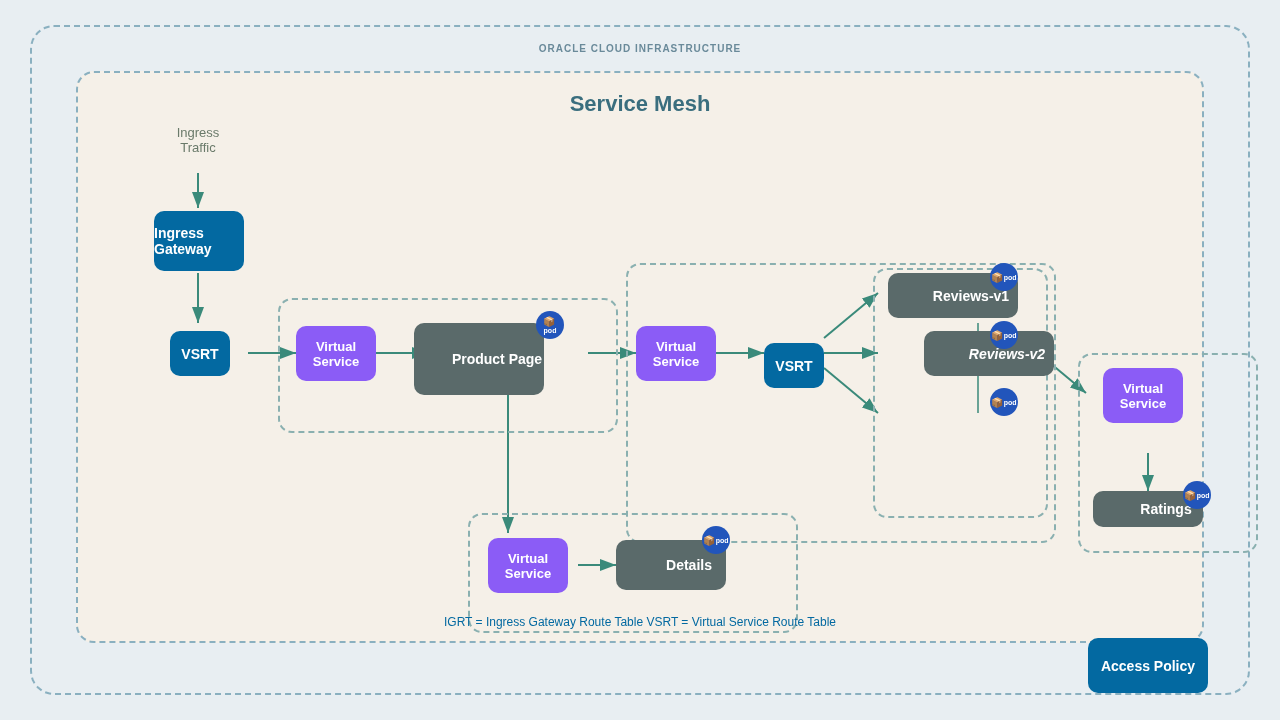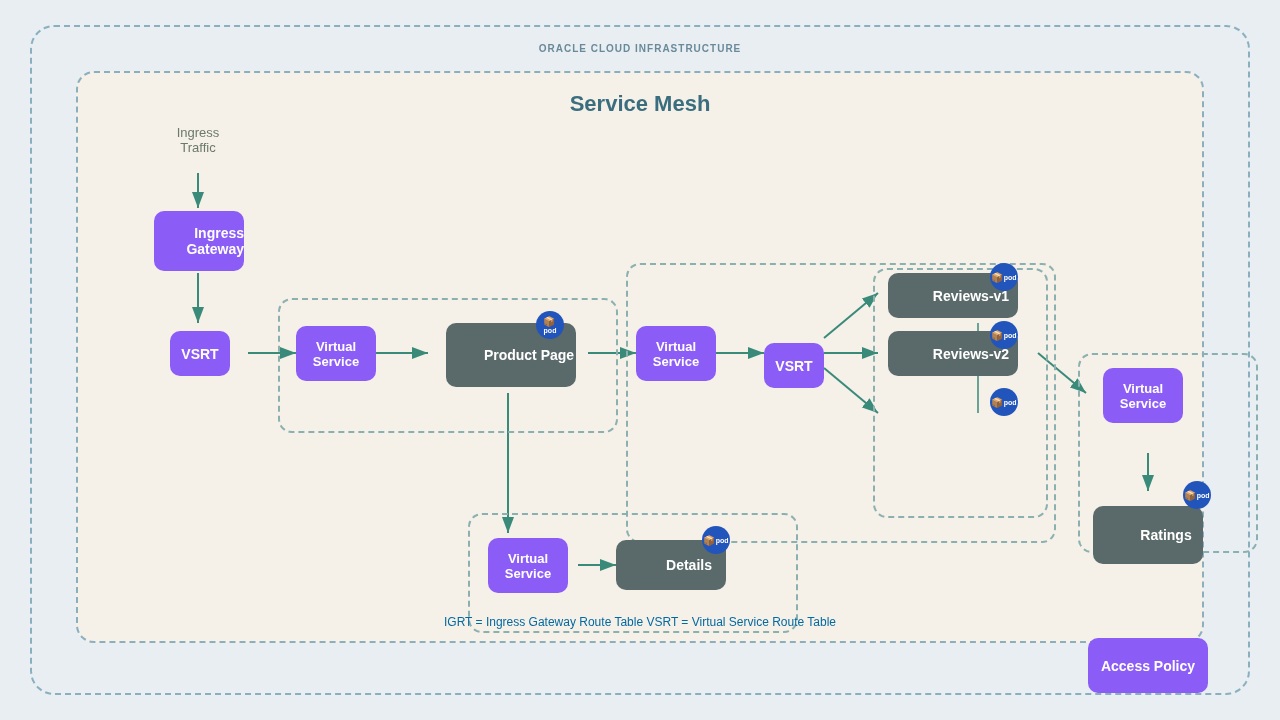--- a/index.html
+++ b/index.html
@@ -46,29 +46,29 @@
       top: 18px;
       left: 50%;
       transform: translateX(-50%);
       font-size: 22px;
       font-weight: bold;
       color: #3a6e7e;
     }
     
     .node-dark {
       position: absolute;
-      background: #8b5cf6;
+      background: #0369a1;
       color: white;
       border-radius: 10px;
       display: flex;
       align-items: center;
       justify-content: center;
       font-size: 14px;
       font-weight: bold;
-      text-align: right;
+      text-align: left;
     }
     .node-medium {
       position: absolute;
       background: #8b5cf6;
       color: white;
       border-radius: 10px;
       display: flex;
       align-items: center;
       justify-content: center;
       font-size: 13px;
@@ -194,21 +194,21 @@
       <span>VSRT</span>
     </div>
 
     <div class="group-box" style="top:225px;left:200px;width:340px;height:135px;"></div>
 
     <div class="node-medium" style="width:80px;height:55px;top:253px;left:218px;">
       <span>Virtual
 Service</span>
     </div>
 
-    <div class="node-gray" style="width:130px;height:64px;top:250px;left:368px;">
+    <div class="node-gray" style="width:130px;height:72px;top:250px;left:336px;">
       <span>Product Page</span>
     </div>
 
     <div class="pod-icon" style="top:238px;left:458px;">
       <div>
         <div style="font-size:10px;">📦</div>
         <div class="pod-label">pod</div>
       </div>
     </div>
 
@@ -226,41 +226,41 @@
     <div class="group-box" style="top:195px;left:795px;width:175px;height:250px;"></div>
 
     <div class="node-gray" style="width:130px;height:45px;top:200px;left:810px;">
       <span>Reviews-v1</span>
     </div>
     <div class="pod-icon" style="top:190px;left:912px;">
       <div style="font-size:10px;">📦</div>
       <div class="pod-label">pod</div>
     </div>
 
-    <div class="node-gray" style="width:130px;height:45px;top:258px;left:810px;">
+    <div class="node-gray" style="width:130px;height:45px;top:258px;left:846px;font-style:italic;">
       <span>Reviews-v2</span>
     </div>
     <div class="pod-icon" style="top:248px;left:912px;">
       <div style="font-size:10px;">📦</div>
       <div class="pod-label">pod</div>
     </div>
 
     <div class="pod-icon" style="top:315px;left:912px;">
       <div style="font-size:10px;">📦</div>
       <div class="pod-label">pod</div>
     </div>
 
     <div class="group-box" style="top:280px;left:1000px;width:180px;height:200px;"></div>
 
     <div class="node-medium" style="width:80px;height:55px;top:295px;left:1025px;">
       <span>Virtual
 Service</span>
     </div>
 
-    <div class="node-gray" style="width:110px;height:58px;top:418px;left:1015px;margin-top:15px;">
+    <div class="node-gray" style="width:110px;height:36px;top:418px;left:1015px;">
       <span>Ratings</span>
     </div>
     <div class="pod-icon" style="top:408px;left:1105px;">
       <div style="font-size:10px;">📦</div>
       <div class="pod-label">pod</div>
     </div>
 
     <div class="group-box" style="top:440px;left:390px;width:330px;height:120px;"></div>
 
     <div class="node-medium" style="width:80px;height:55px;top:465px;left:410px;">

